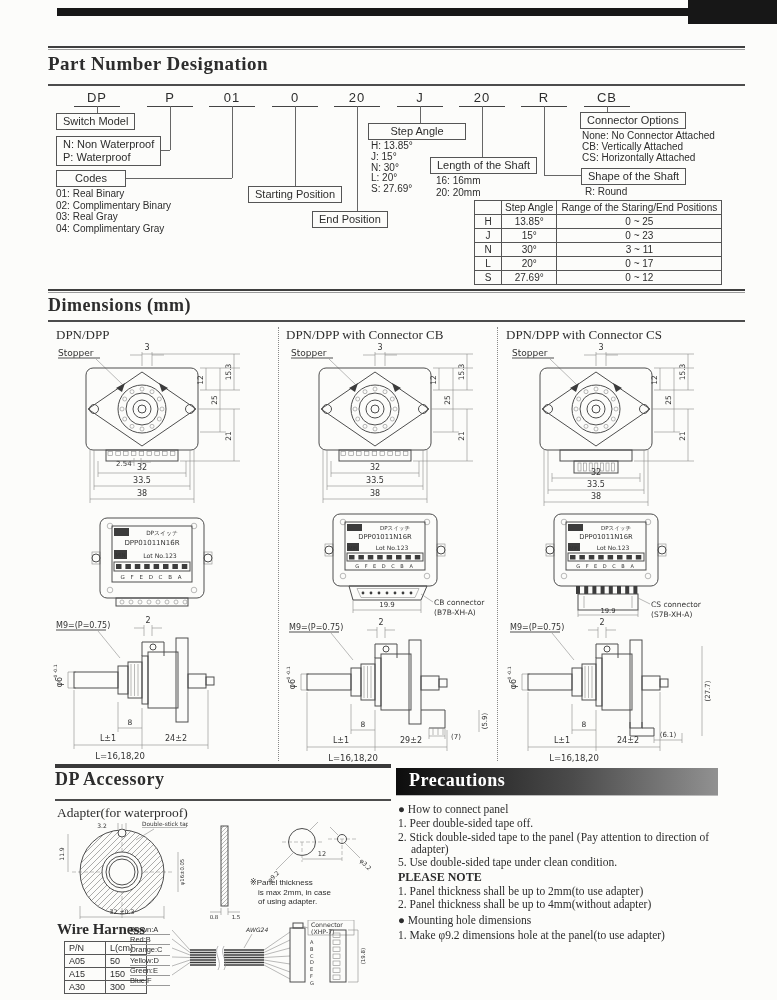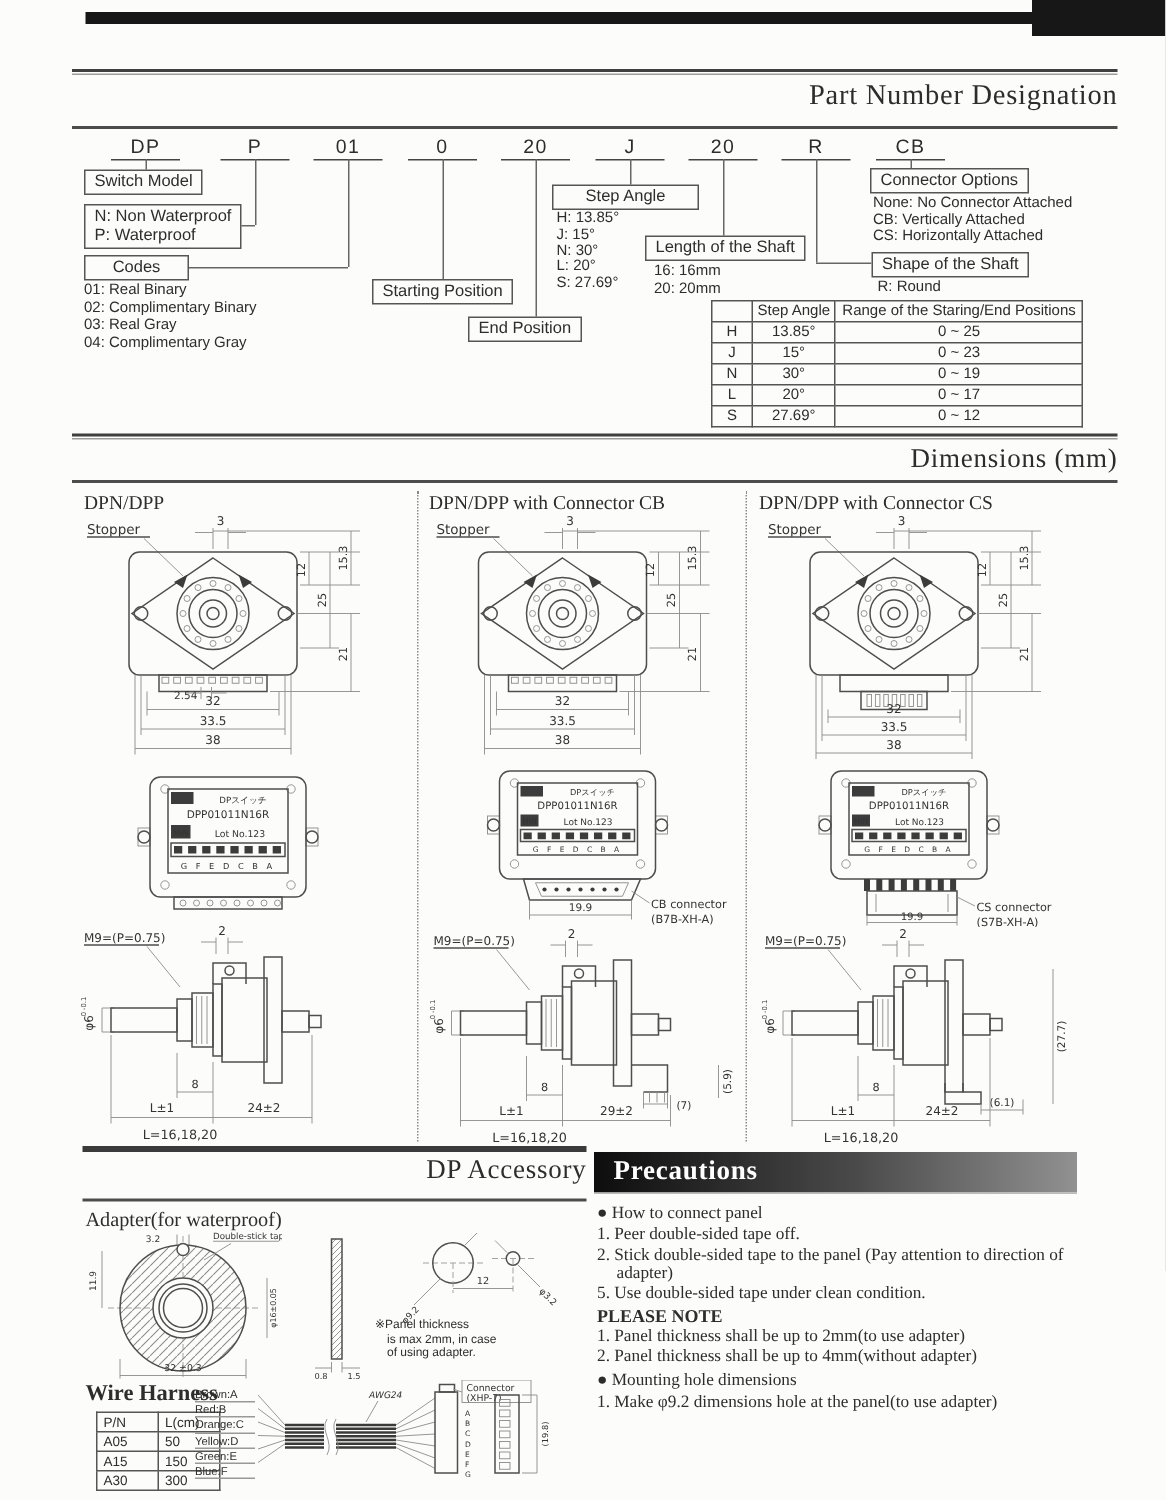--- a/index.html
+++ b/index.html
@@ -3,21 +3,21 @@
 <meta charset="utf-8">
 <style>
   html,body{margin:0;padding:0;background:#d8d8d8}
   .page{position:relative;width:777px;height:1000px;margin:0 auto;background:#fcfcfa;overflow:hidden;
         font-family:"Liberation Sans","DejaVu Sans",sans-serif;color:#2d2d2d}
   .abs{position:absolute}
   .serif{font-family:"Liberation Serif","DejaVu Serif",serif}
   .bar{background:#171717}
   .rule-top{height:1px;border-top:2px solid #3f3f3f;border-bottom:1px solid #9c9c9c;background:transparent}
   .rule-bot{height:2px;background:#4c4c4c}
-  .sec-title{font-family:"Liberation Serif","DejaVu Serif",serif;font-weight:normal;text-align:right;letter-spacing:.5px}
+  .sec-title{font-family:"Liberation Serif","DejaVu Serif",serif;font-weight:bold;text-align:left;letter-spacing:.5px}
   .pn-seg{position:absolute;width:46px;text-align:center;font-size:13px;letter-spacing:1px;border-bottom:1px solid #444;padding-bottom:1px}
   .pn-box{position:absolute;border:1px solid #555;background:#fcfcfa;font-size:11px;line-height:13px;padding:1px 6px;white-space:nowrap}
   .pn-list{position:absolute;font-size:10px;line-height:11.5px;white-space:nowrap}
   .vline{position:absolute;width:1px;background:#666}
   .hline{position:absolute;height:1px;background:#666}
   .vsep{position:absolute;width:0;border-left:1px dotted #888}
   .pn-table{position:absolute;border-collapse:collapse;font-size:10px;background:#fcfcfa}
   .pn-table td,.pn-table th{border:1px solid #555;padding:0 3px;height:13px;text-align:center;font-weight:normal;white-space:nowrap}
   .dim-col-title{position:absolute;font-family:"Liberation Serif","DejaVu Serif",serif;font-size:13px}
   .dwg .s{stroke:#4e4e4e;fill:none;stroke-width:1}
@@ -122,21 +122,21 @@
           <td>0 ~ 25</td>
         </tr>
     <tr>
           <td>J</td>
           <td>15°</td>
           <td>0 ~ 23</td>
         </tr>
     <tr>
           <td>N</td>
           <td>30°</td>
-          <td>0 ~ 19</td>
+          <td>3 ~ 11</td>
         </tr>
     <tr>
           <td>L</td>
           <td>20°</td>
           <td>0 ~ 17</td>
         </tr>
     <tr>
           <td>S</td>
           <td>27.69°</td>
           <td>0 ~ 12</td>

